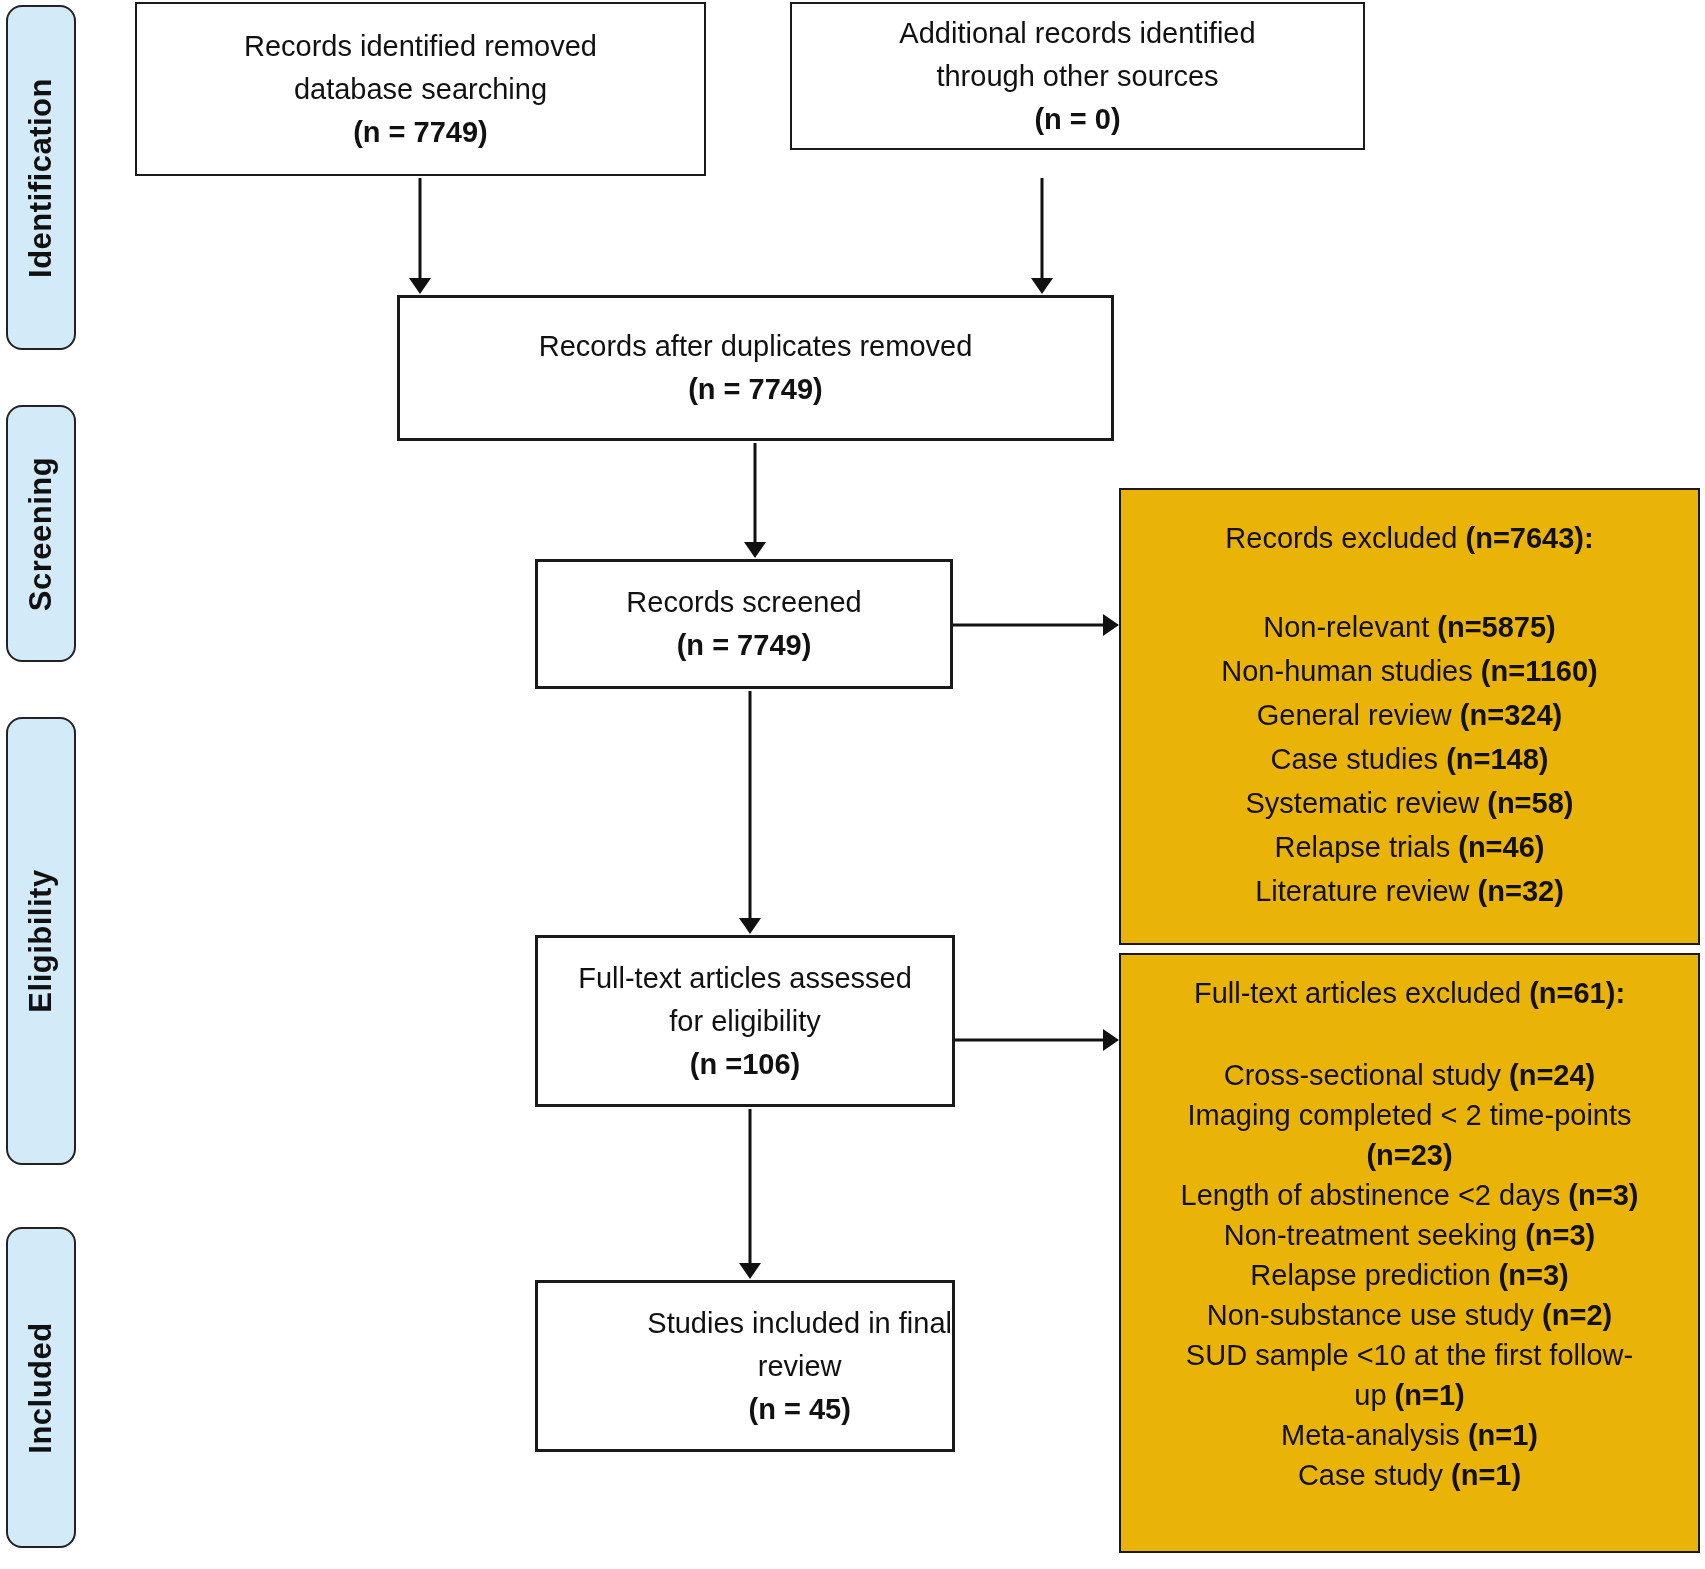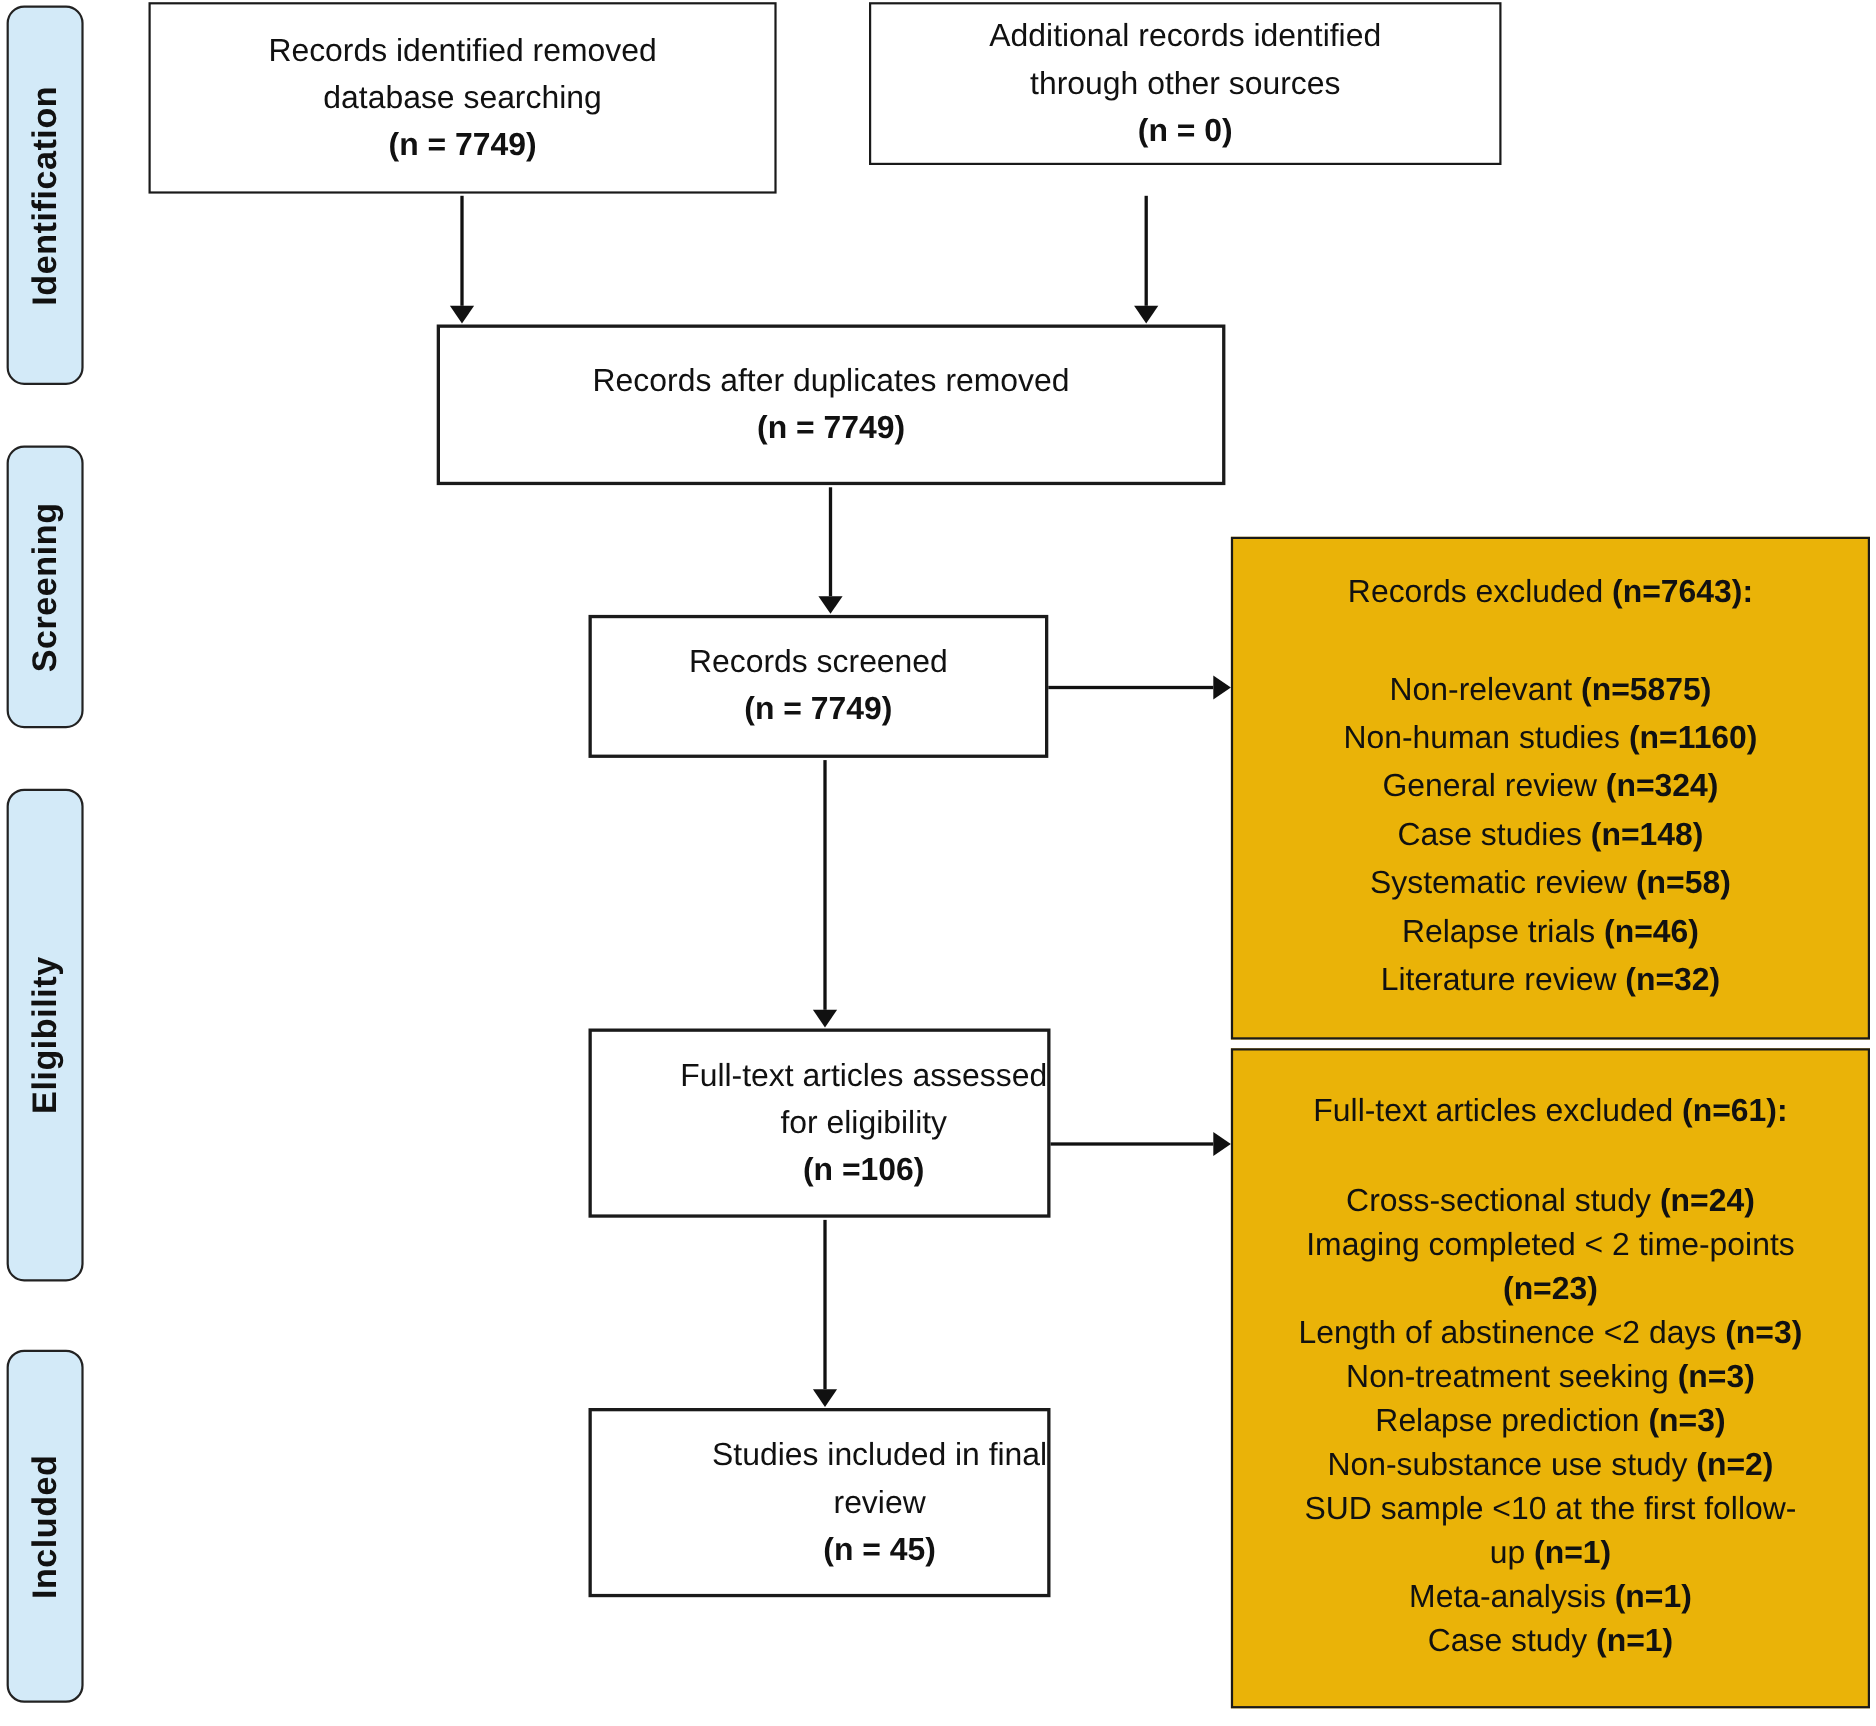--- a/index.html
+++ b/index.html
@@ -46,36 +46,36 @@
     font-size:29px;
     line-height:43px;
   }
   .fbox .line{display:block;}
   .bn{font-weight:700;}
 
   #box-identified{left:135px;top:2px;width:571px;height:174px;}
   #box-additional{left:790px;top:2px;width:575px;height:148px;}
   #box-duplicates{left:397px;top:295px;width:717px;height:146px;border-width:3px;}
   #box-screened{left:535px;top:559px;width:418px;height:130px;border-width:3px;}
-  #box-fulltext{left:535px;top:935px;width:420px;height:172px;border-width:3px;justify-content:flex-end;}
+  #box-fulltext{left:535px;top:935px;width:420px;height:172px;border-width:3px;}
   #box-included-final{left:535px;top:1280px;width:420px;height:172px;border-width:3px;justify-content:flex-end;}
 
   
   .xbox{
     position:absolute;
     background:#eab308;
     border:2px solid #1a1a1a;
     box-sizing:border-box;
     text-align:center;
     font-size:29px;
   }
   #box-excluded-records{left:1119px;top:488px;width:581px;height:457px;padding-top:26px;}
   #box-excluded-records .xtitle{line-height:44px;margin-bottom:45px;}
   #box-excluded-records .item{line-height:44px;}
-  #box-excluded-fulltext{left:1119px;top:953px;width:581px;height:600px;padding-top:35px;}
+  #box-excluded-fulltext{left:1119px;top:953px;width:581px;height:600px;padding-top:18px;}
   #box-excluded-fulltext .xtitle{line-height:40px;margin-bottom:42px;}
   #box-excluded-fulltext .item{line-height:40px;}
   .wrap-narrow{max-width:470px;margin:0 auto;}
 
   
   .varrow{position:absolute;width:22px;}
   .varrow::before{
     content:"";position:absolute;left:50%;transform:translateX(-50%);
     top:0;width:3px;height:calc(100% - 16px);background:#111;
   }

